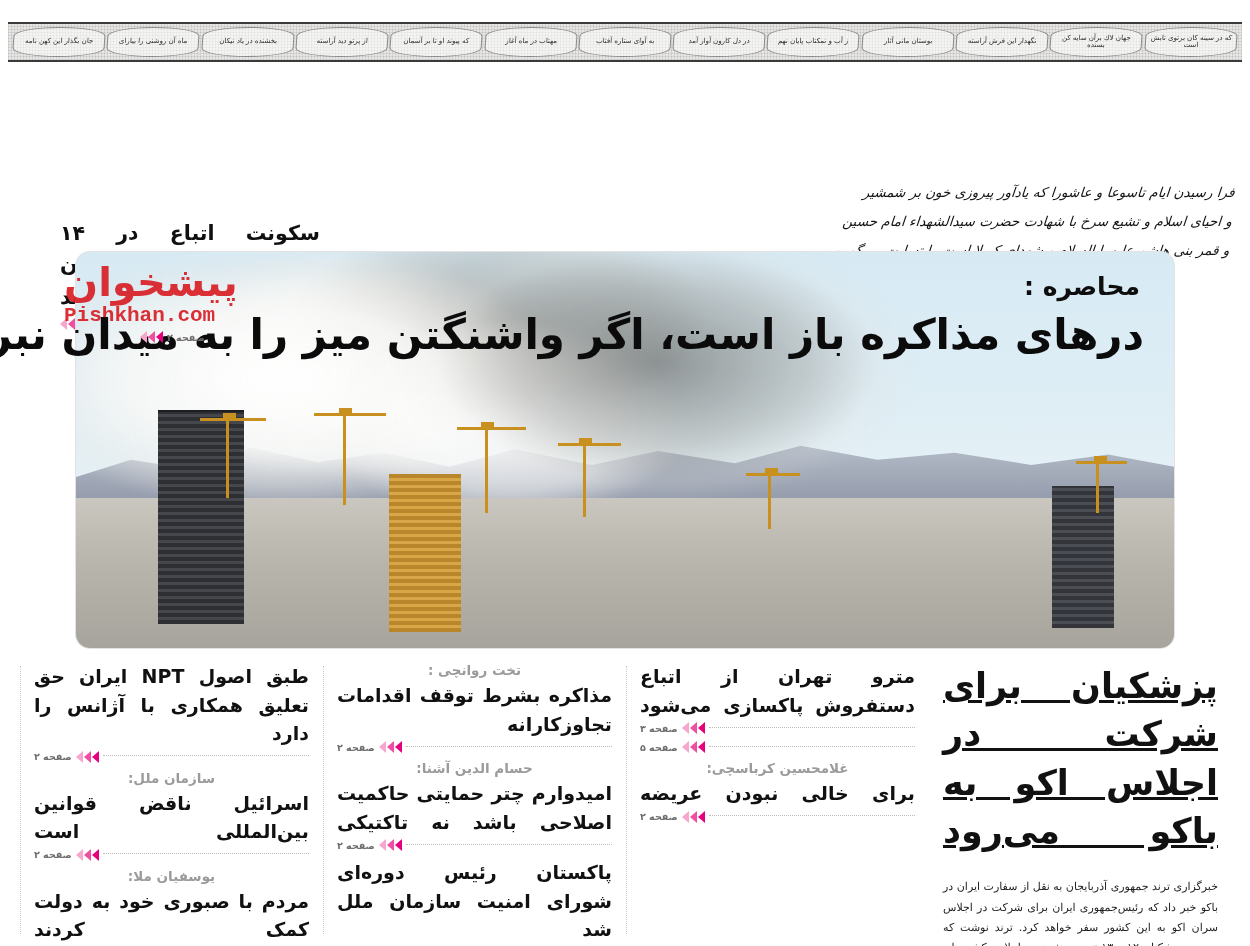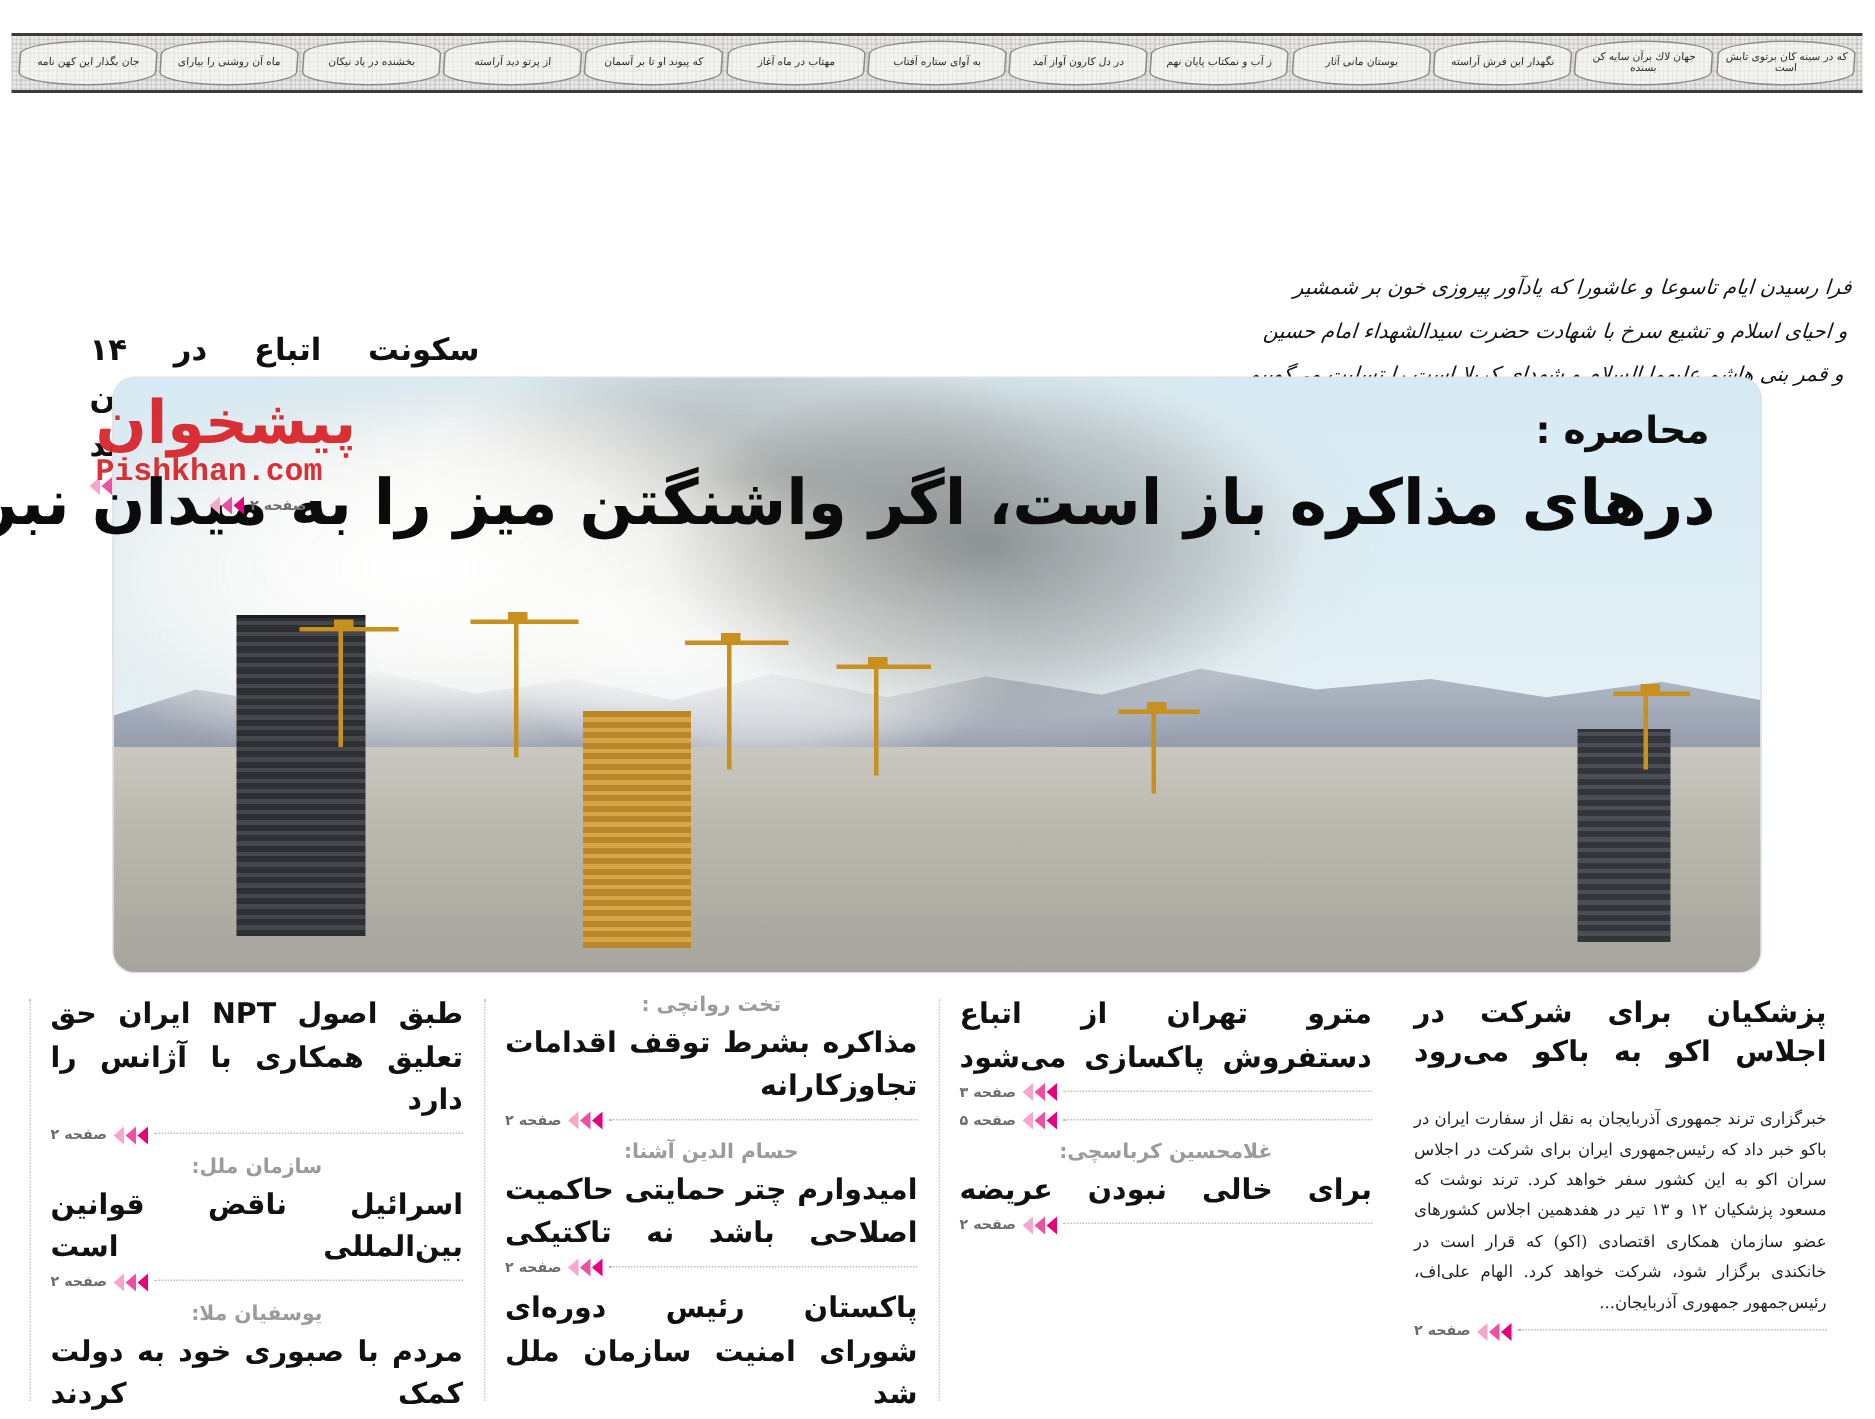--- a/index.html
+++ b/index.html
@@ -275,23 +275,24 @@
   }
   .headline {
     font-size: 19px;
     font-weight: 700;
     color: #111;
     line-height: 1.5;
     text-align: justify;
     text-align-last: justify;
   }
   .headline.big {
-    font-size: 19px;
+    font-size: 35px;
     line-height: 1.38;
     letter-spacing: -0.3px;
+    text-decoration: underline;
   }
   .ref-row {
     display: flex;
     flex-direction: row-reverse;
     align-items: center;
     gap: 4px;
     margin-top: 3px;
   }
   .ref-row .label { font-size: 9.5px; color: #6d6d6d; font-weight: 600; white-space: nowrap; }
   .ref-row .dots {

